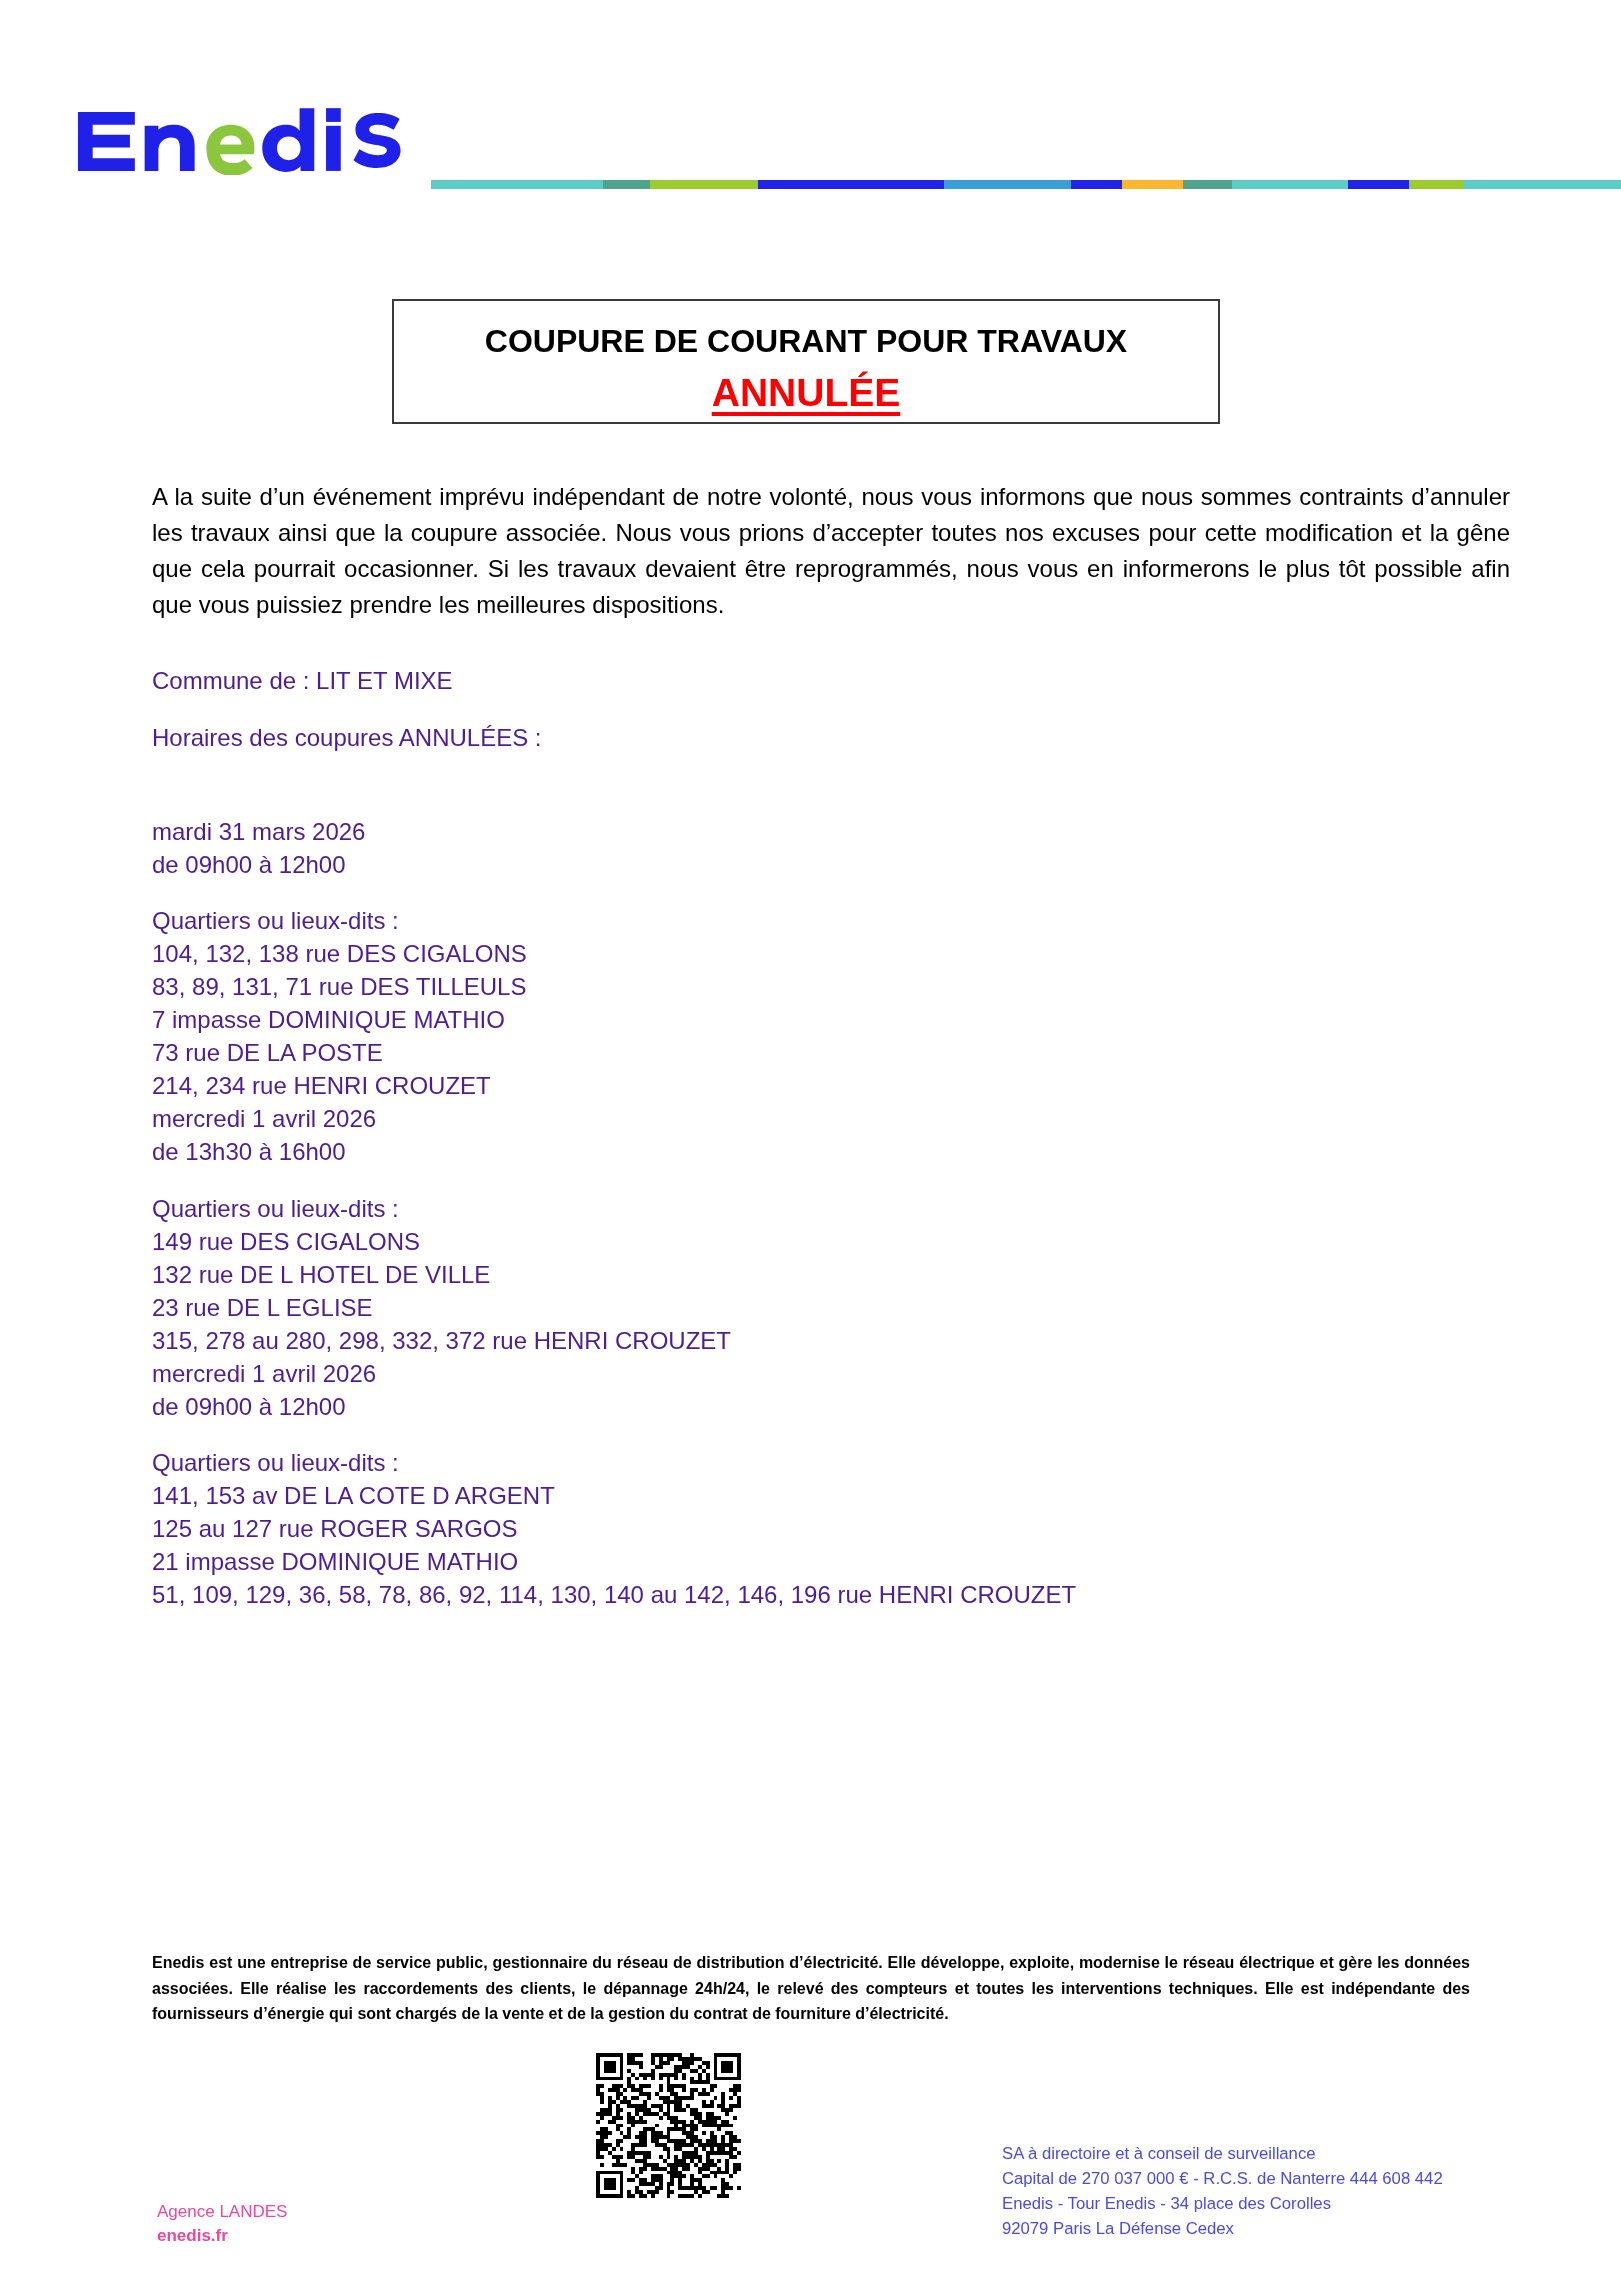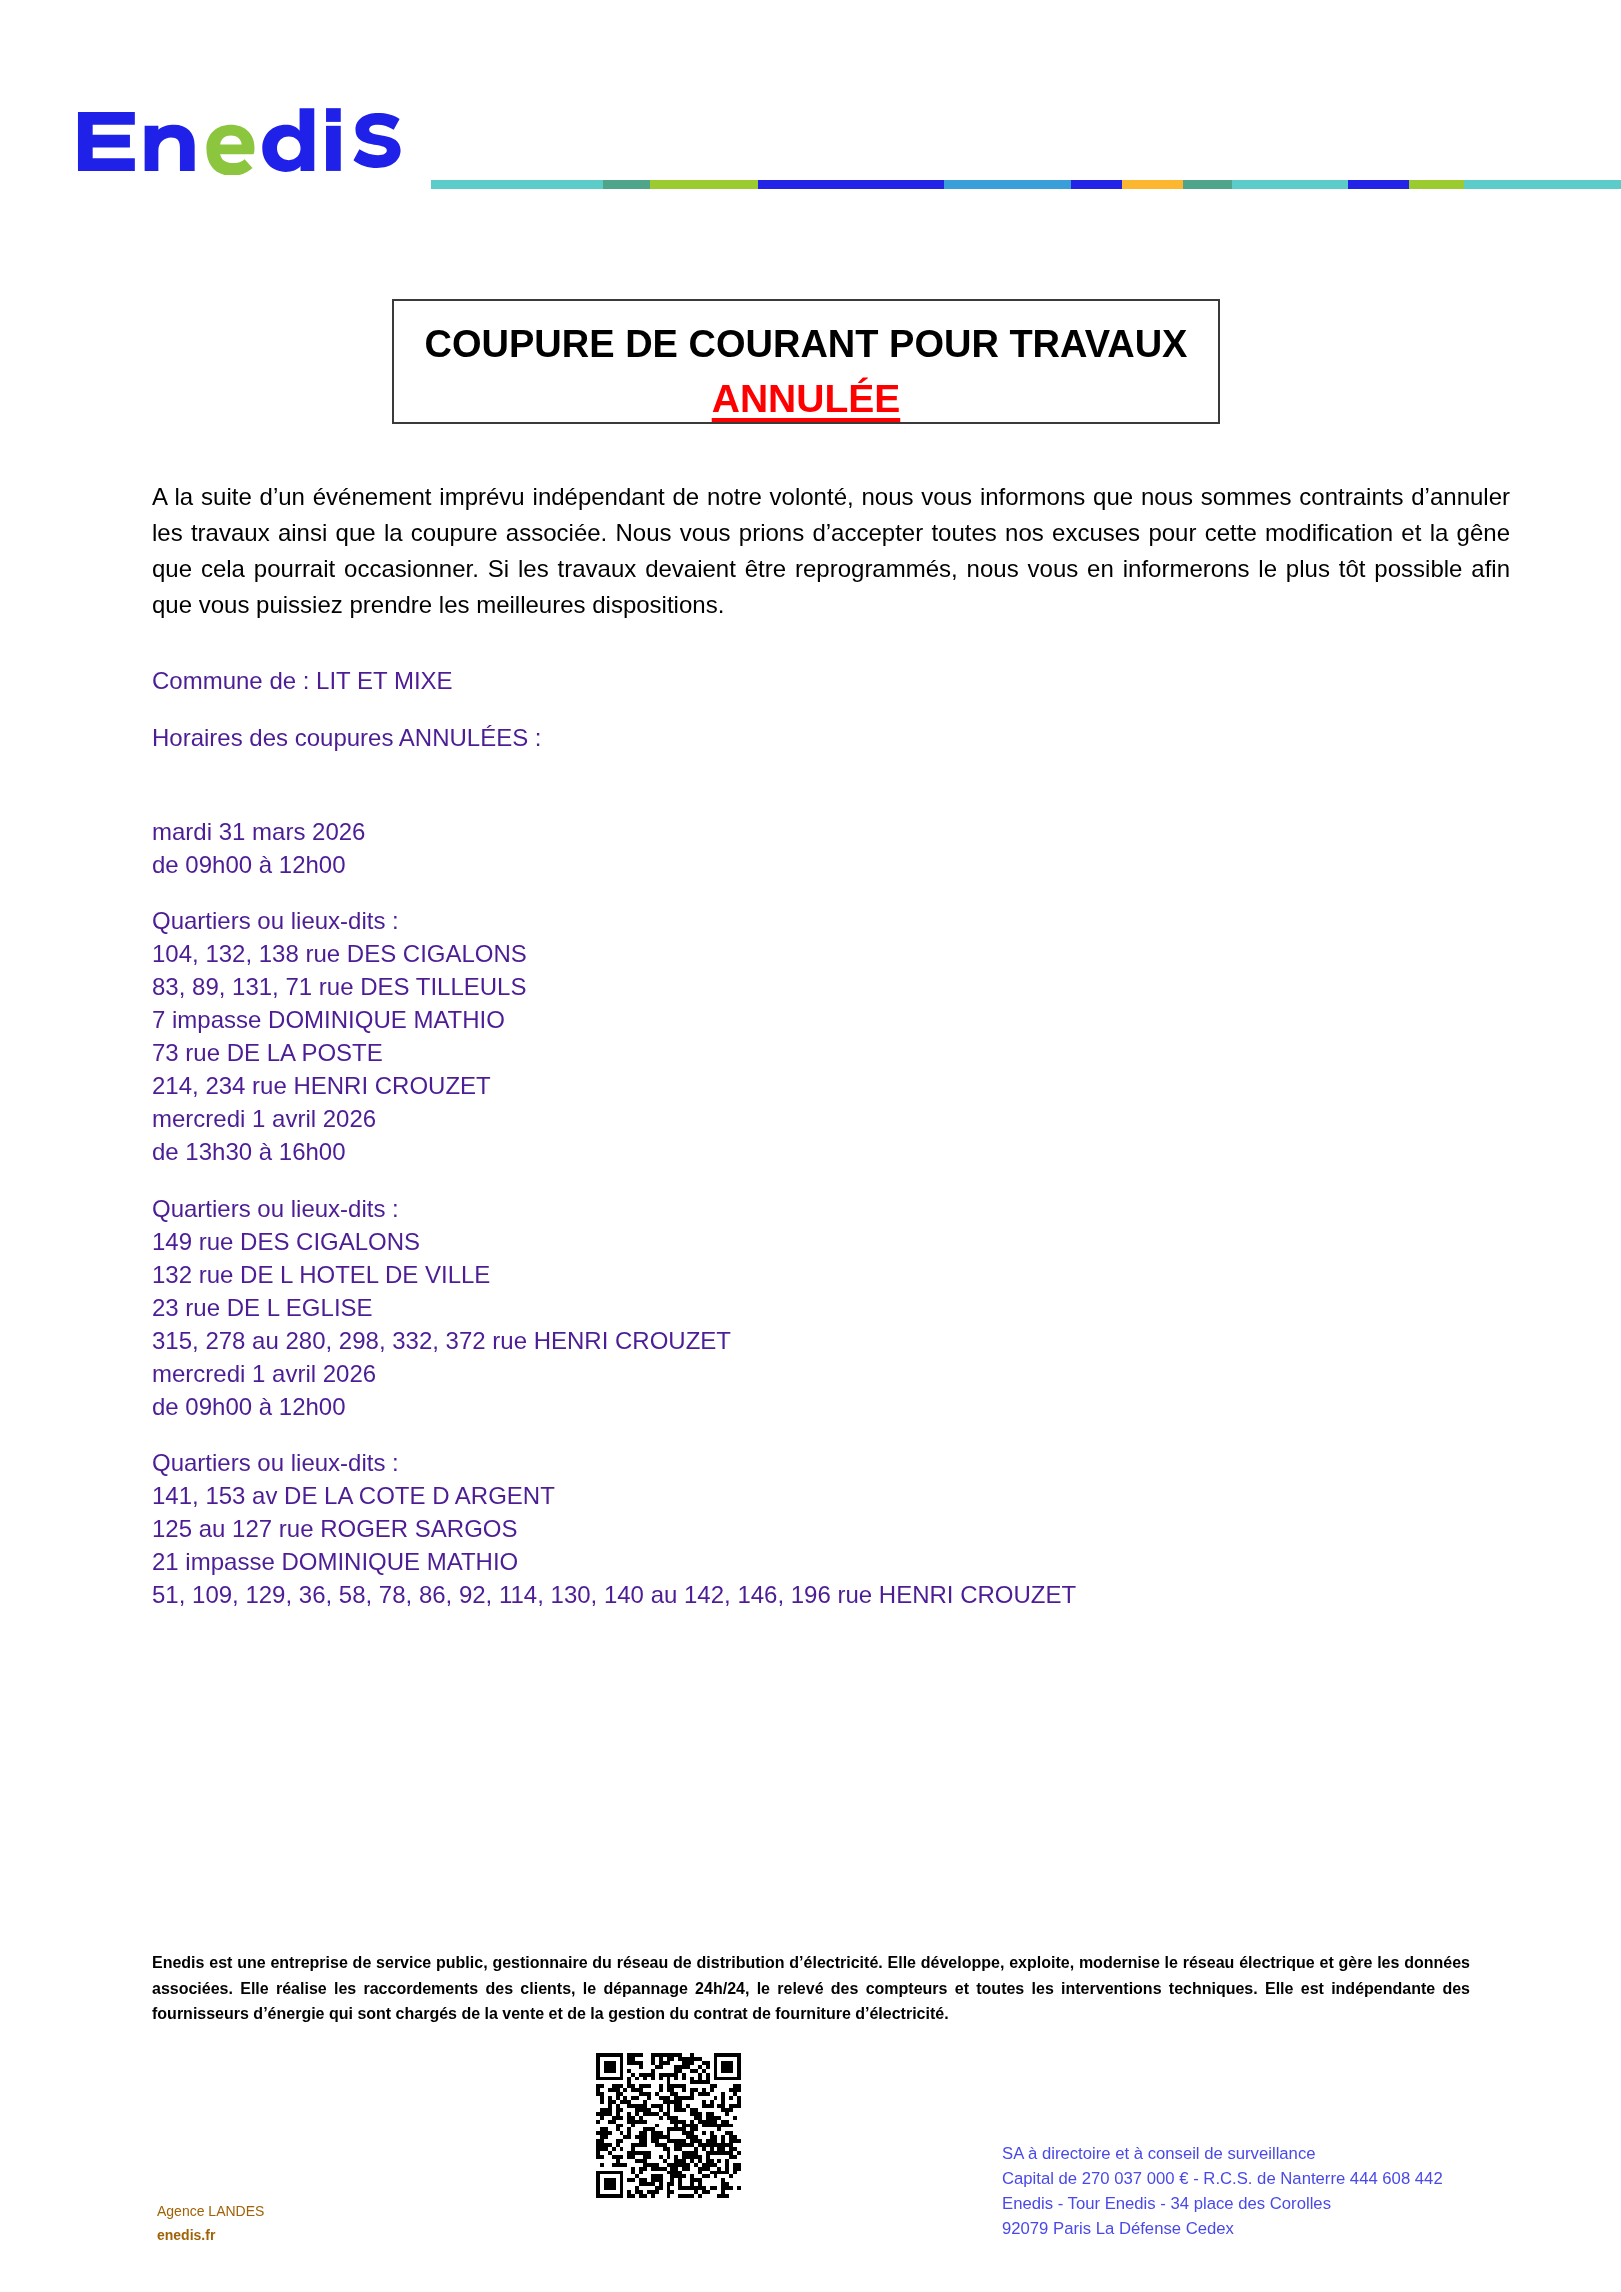--- a/index.html
+++ b/index.html
@@ -54,21 +54,21 @@
     left: 392px;
     top: 299px;
     width: 828px;
     height: 125px;
     border: 2px solid #3a3a3a;
     box-sizing: border-box;
     text-align: center;
     background: #ffffff;
   }
   .title-main {
-    font-size: 38px;
+    font-size: 32px;
     font-weight: bold;
     letter-spacing: 0px;
     margin-top: 21.6px;
     color: #000000;
   }
   .title-sub {
     font-size: 39px;
     font-weight: bold;
     color: #ff0000;
     text-decoration: underline;
@@ -125,23 +125,23 @@
     top: 2053px;
     width: 145px;
     height: 145px;
   }
   .qr canvas, .qr svg { display: block; }
 
   .agency {
     position: absolute;
     left: 157px;
     top: 2200px;
-    font-size: 14px;
+    font-size: 17px;
     line-height: 23.5px;
-    color: #a16207;
+    color: #ec4899;
   }
   .agency .site { font-weight: bold; }
 
   .legal {
     position: absolute;
     left: 1002px;
     top: 2141px;
     font-size: 16.7px;
     line-height: 25px;
     color: #4a49e8;

